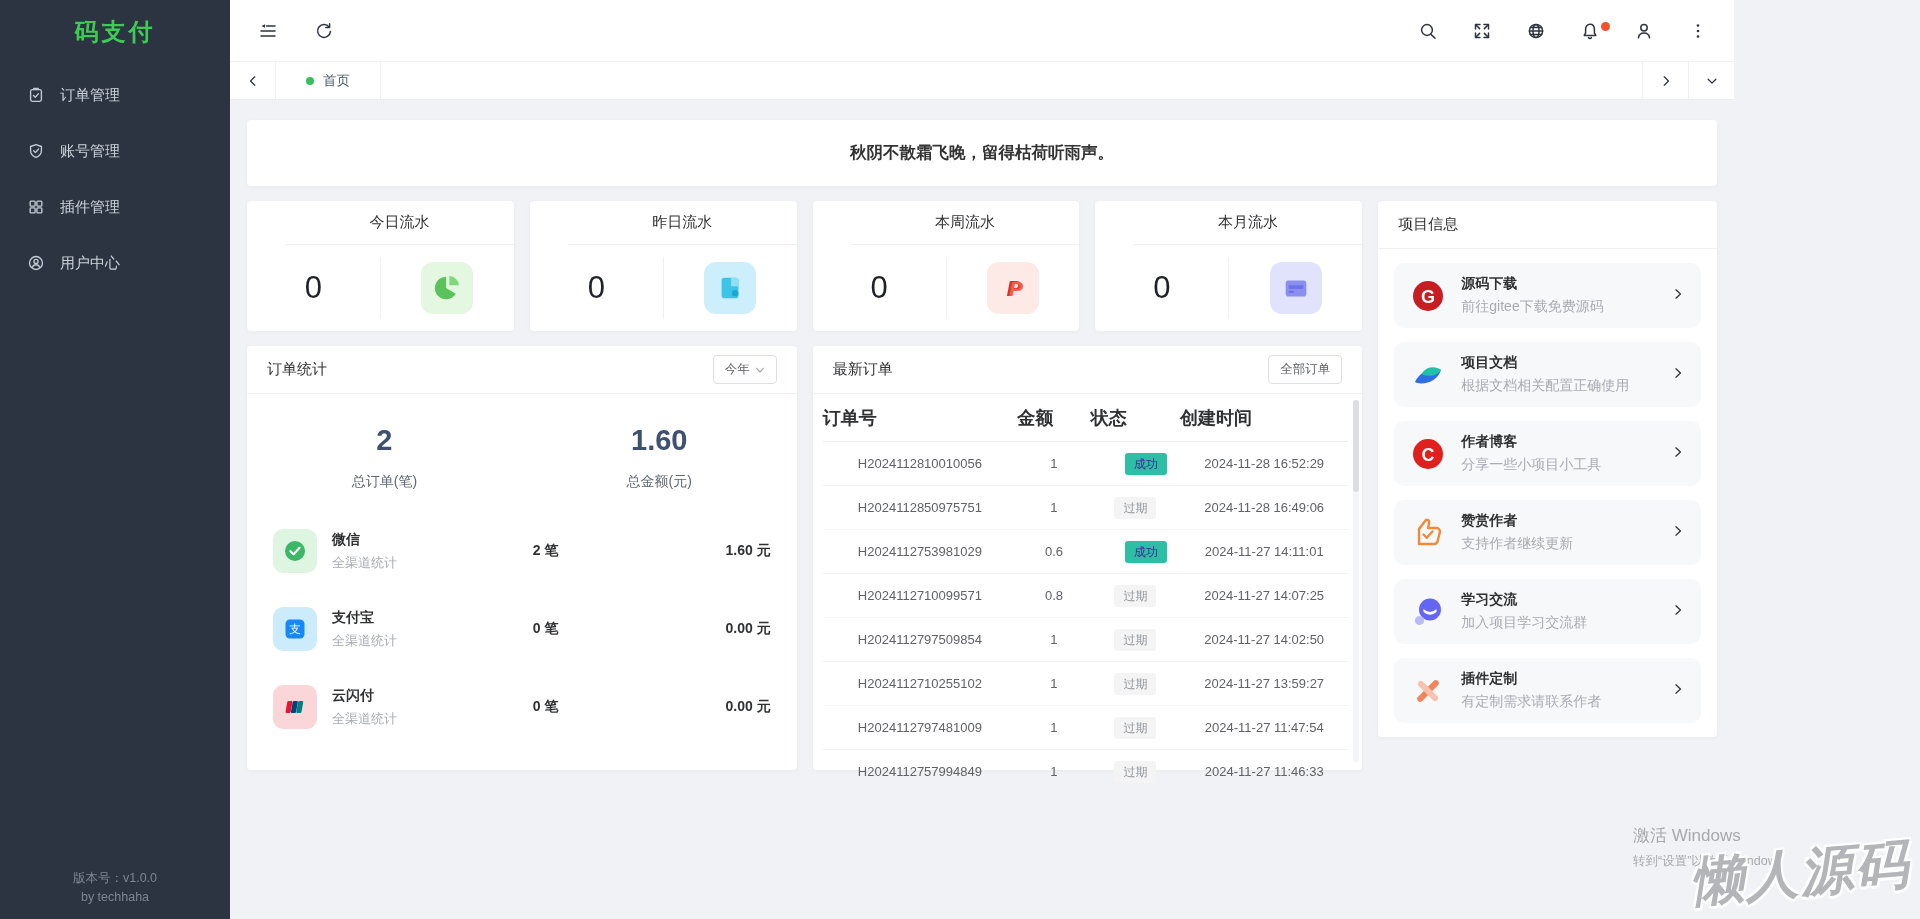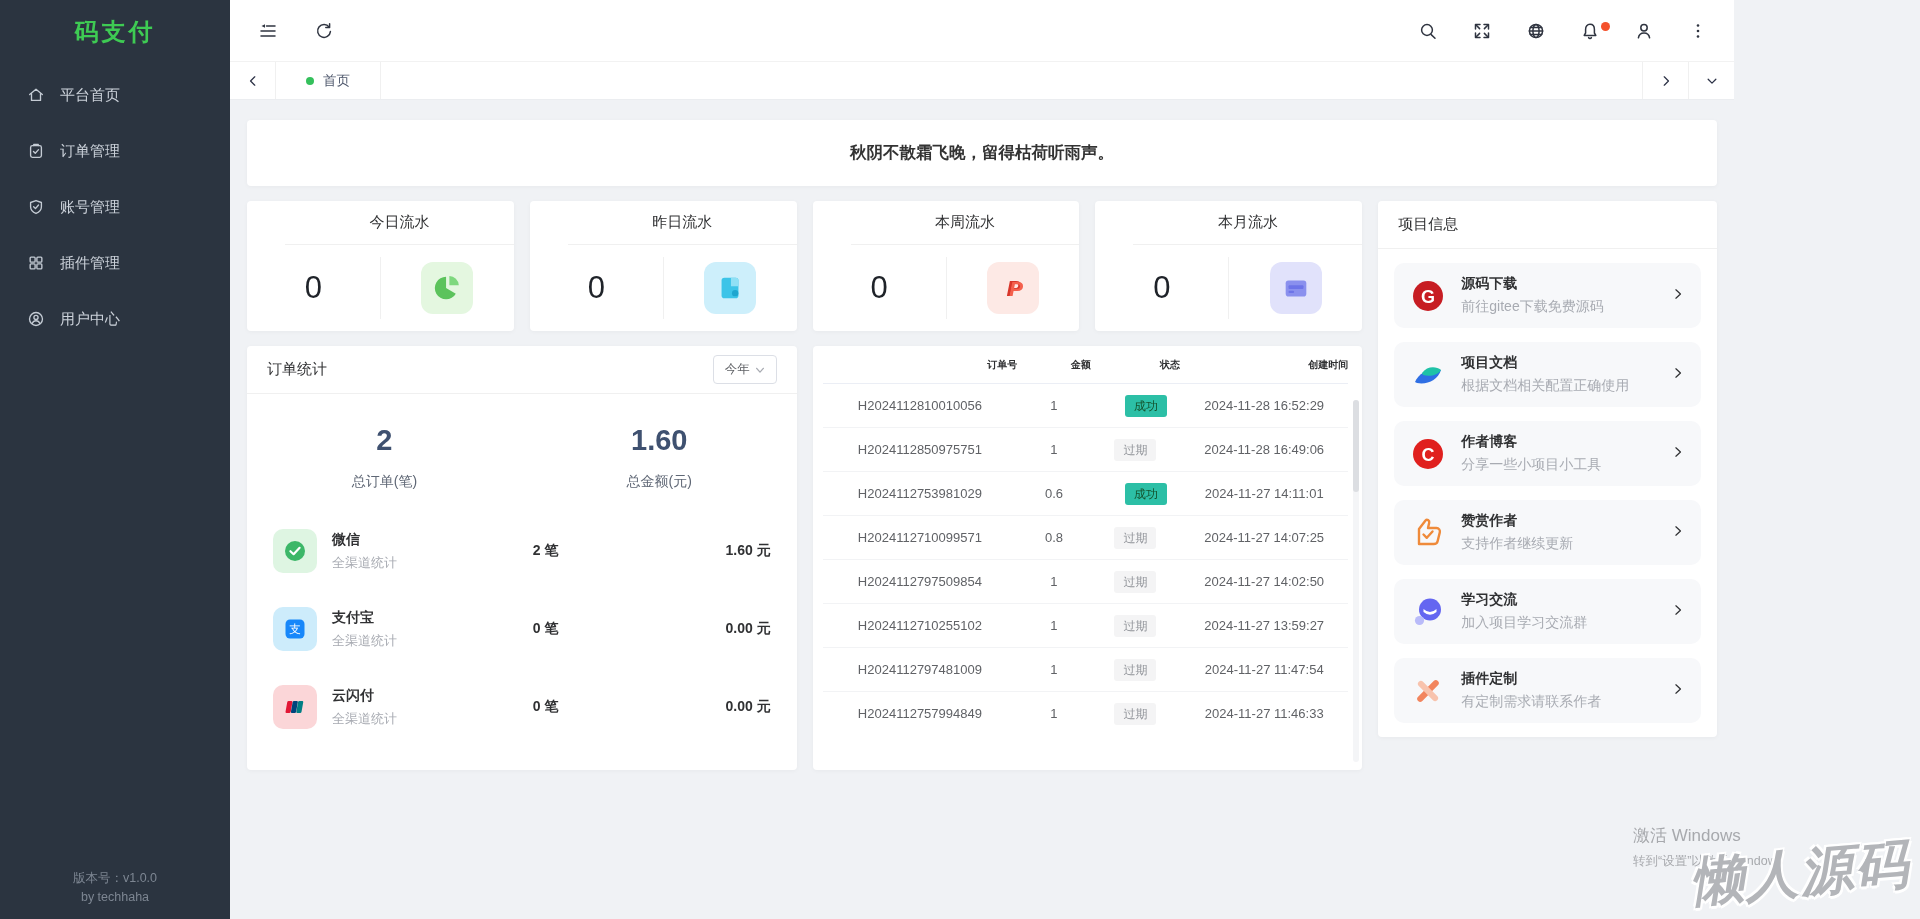--- a/index.html
+++ b/index.html
@@ -68,25 +68,25 @@
   .chan-icon { width:44px; height:44px; border-radius:10px; display:flex; align-items:center; justify-content:center; margin-right:15px; }
   .chan-info { flex:1; }
   .chan-name { font-size:14px; font-weight:bold; color:#303133; }
   .chan-desc { font-size:13px; color:#a8abb2; margin-top:5px; }
   .chan-count { width:150px; text-align:center; font-size:14px; font-weight:bold; color:#303133; }
   .chan-amount { width:150px; text-align:right; font-size:14px; font-weight:bold; color:#303133; }
 
   
   .orders-wrap { padding:0 14px 0 10px; }
   table.orders { width:100%; border-collapse:collapse; table-layout:fixed; }
-  .orders th { padding:12px 0 11px; font-size:10px; color:#303133; font-weight:bold; text-align:right; border-bottom:1px solid #ebeef5; }
+  .orders th { padding:12px 0 11px; font-size:18px; color:#303133; font-weight:bold; text-align:left; border-bottom:1px solid #ebeef5; }
   .orders td { padding:10.5px 0; font-size:13px; color:#606266; text-align:center; border-bottom:1px solid #f2f3f5; }
   .orders tr:last-child td { border-bottom:none; }
   .badge { display:inline-block; padding:3px 9px; border-radius:3px; font-size:12px; line-height:16px; }
-  .badge.success { background:#2cbfa6; color:#14532d;margin-left:21px; }
+  .badge.success { background:#2cbfa6; color:#4c1d95;margin-left:21px; }
   .badge.expired { background:#f4f4f5; color:#909399; }
   .vscroll { position:absolute; right:3px; top:54px; bottom:8px; width:6px; background:#f4f5f7; border-radius:3px; }
   .vthumb { width:6px; height:92px; background:#dcdee2; border-radius:3px; }
 
   
   .proj-panel { height:536px; }
   .proj-item { display:flex; align-items:center; margin:14px 16px 0; padding:12px 16px; background:#f7f8fa; border-radius:10px; cursor:pointer; }
   .proj-icon { width:36px; height:36px; margin-right:15px; flex:0 0 36px; }
   .proj-text { flex:1; }
   .proj-title { font-size:14px; font-weight:bold; color:#303133; }
@@ -99,29 +99,20 @@
   .activate .l2 { font-size:12.5px; margin-top:6px; }
   .brandmark { position:absolute; left:1690px; top:838px; z-index:10; font-size:53px; font-weight:bold; font-style:italic; letter-spacing:2px; color:#b3b5b9; transform:rotate(-5deg); white-space:nowrap;
     text-shadow:-2px -2px 0 #fff, 2px -2px 0 #fff, -2px 2px 0 #fff, 2px 2px 0 #fff, 0 3px 0 #fff; }
 </style>
 </head>
 <body>
 
 <aside class="sidebar">
   <div class="logo">码支付</div>
   <nav class="menu">
-    <div class="menu-item">
-      <span class="mi">
-          <svg viewBox="0 0 20 20">
-            <path d="M3 9.5 L10 3.5 L17 9.5"></path>
-            <path d="M5 8.5 V16 H15 V8.5"></path>
-          </svg>
-        </span>
-      <span>平台首页</span>
-    </div>
     <div class="menu-item">
       <span class="mi">
           <svg viewBox="0 0 20 20">
             <rect x="4" y="4" width="12" height="13" rx="2"></rect>
             <path d="M7.5 4 V2.8 H12.5 V4"></path>
             <path d="M7.2 10.5 L9.2 12.5 L12.8 8.5"></path>
           </svg>
         </span>
       <span>订单管理</span>
     </div>
@@ -393,20 +384,24 @@
                   <div class="chan-name">云闪付</div>
                   <div class="chan-desc">全渠道统计</div>
                 </div>
                 <div class="chan-count">0 笔</div>
                 <div class="chan-amount">0.00 元</div>
               </div>
             </div>
           </div>
 
           <div class="card panel">
+            <div class="panel-head">
+              <span>最新订单</span>
+              <span class="mini-btn">全部订单</span>
+            </div>
             <div class="orders-wrap">
               <table class="orders">
                 <colgroup>
                     <col style="width:37%">
                     <col style="width:14%">
                     <col style="width:17%">
                     <col style="width:32%">
                   </colgroup>
                 <thead>
                   <tr>

